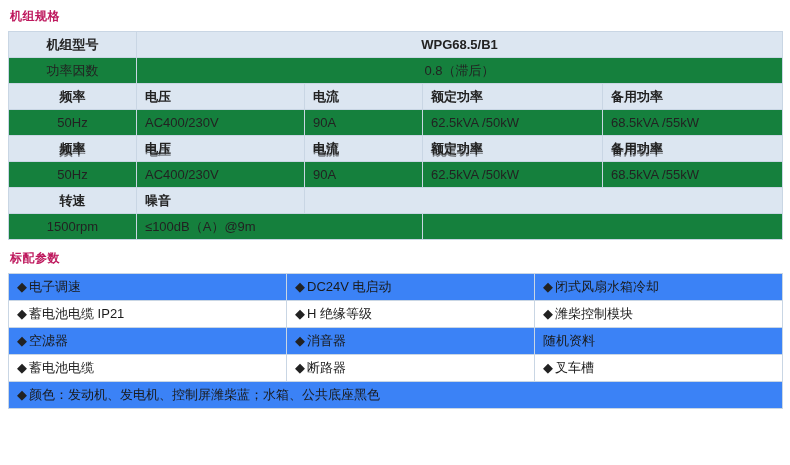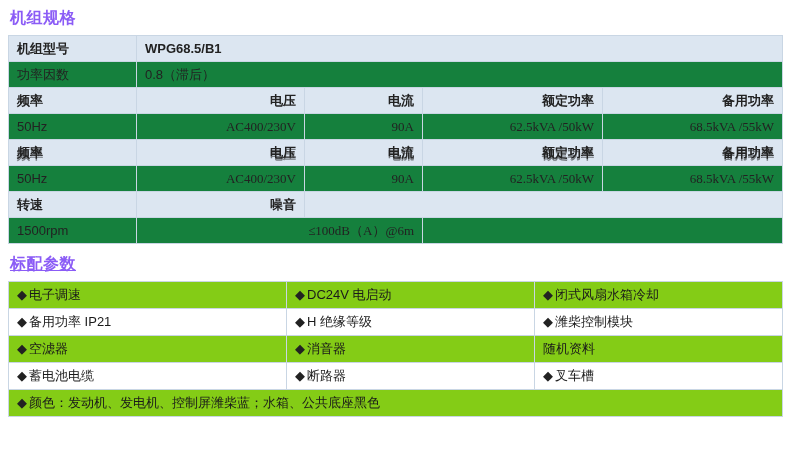--- a/index.html
+++ b/index.html
@@ -16,28 +16,28 @@
     overflow: hidden;
   }
   .page {
     position: relative;
     width: 790px;
     height: 465px;
     box-sizing: border-box;
     padding: 0 8px;
   }
   .section-title {
-    color: #8b5cf6;
-    font-size: 16px;
+    color: #be185d;
+    font-size: 12px;
     font-weight: bold;
     padding: 6px 2px 6px 2px;
     letter-spacing: 0.5px;
   }
   .title-spec { padding-top: 8px; }
-  .title-std  { padding-top: 10px; text-decoration: underline; }
+  .title-std  { padding-top: 10px; }
 
   table {
     border-collapse: collapse;
     width: 774px;
     table-layout: fixed;
   }
   table.spec td {
     border: 1px solid #c9d6e4;
     height: 23px;
     padding: 1px 8px;
@@ -45,22 +45,22 @@
     color: #222;
     vertical-align: middle;
   }
   .row-head td {
     background: #dce6f1;
     font-weight: bold;
   }
   .row-white td {
     background: #15803d;
   }
-  .center { text-align: right; font-family: Liberation Serif, serif; }
-  .left { text-align: left; margin-left: 20px; }
+  .center { text-align: left; }
+  .left { text-align: center; margin-left: 20px; }
   .bold { font-weight: bold; }
 
   
   .ghost td {
     position: relative;
   }
   .ghost .g {
     display: block;
     position: relative;
     line-height: 1;
@@ -79,21 +79,21 @@
     border-collapse: collapse;
     width: 774px;
     table-layout: fixed;
   }
   table.std td {
     border: 1px solid #c9d6e4;
     height: 24px;
     padding: 1px 8px;
     font-size: 13px;
     vertical-align: middle;
-    background: #84cc16;
+    background: #3b82f6;
   }
   table.std tr.alt td {
     background: #ffffff;
   }
   .bullet {
     color: #222;
     margin-right: 2px;
   }
 </style>
 </head>
@@ -158,42 +158,42 @@
         <td class="center">62.5kVA /50kW</td>
         <td class="center">68.5kVA /55kW</td>
       </tr>
       <tr class="row-head">
         <td class="left bold">转速</td>
         <td class="center bold">噪音</td>
         <td class="center" colspan="3"></td>
       </tr>
       <tr class="row-white">
         <td class="left">1500rpm</td>
-        <td class="center" colspan="2">≤100dB（A）@6m</td>
+        <td class="center" colspan="2">≤100dB（A）@9m</td>
         <td class="center" colspan="2"></td>
       </tr>
     </tbody>
   </table>
 
   <div class="section-title title-std">标配参数</div>
 
   <table class="std">
     <colgroup>
       <col style="width:278px">
       <col style="width:248px">
       <col style="width:248px">
     </colgroup>
     <tbody>
       <tr>
         <td><span class="bullet">◆</span><span>电子调速</span></td>
         <td><span class="bullet">◆</span><span>DC24V 电启动</span></td>
         <td><span class="bullet">◆</span><span>闭式风扇水箱冷却</span></td>
       </tr>
       <tr class="alt">
-        <td><span class="bullet">◆</span><span>备用功率 IP21</span></td>
+        <td><span class="bullet">◆</span><span>蓄电池电缆 IP21</span></td>
         <td><span class="bullet">◆</span><span>H 绝缘等级</span></td>
         <td><span class="bullet">◆</span><span>潍柴控制模块</span></td>
       </tr>
       <tr>
         <td><span class="bullet">◆</span><span>空滤器</span></td>
         <td><span class="bullet">◆</span><span>消音器</span></td>
         <td><span>随机资料</span></td>
       </tr>
       <tr class="alt">
         <td><span class="bullet">◆</span><span>蓄电池电缆</span></td>

